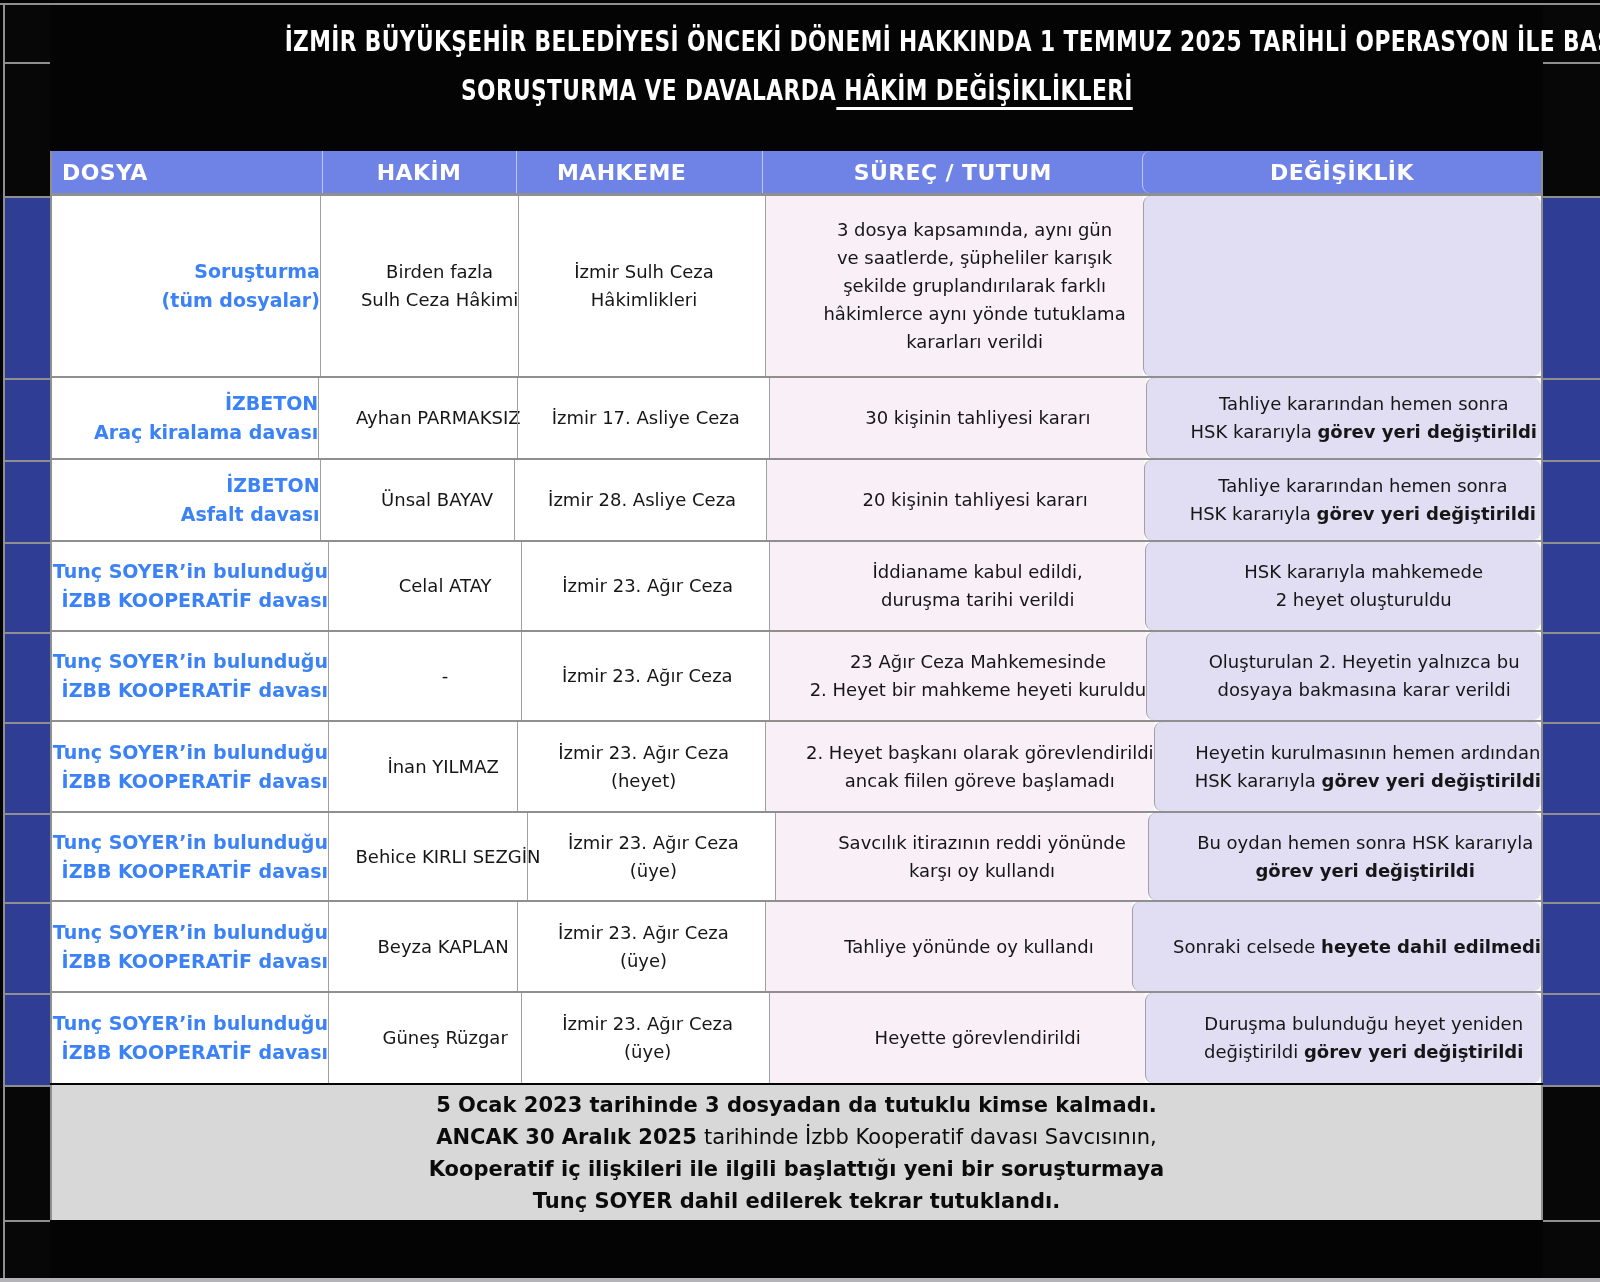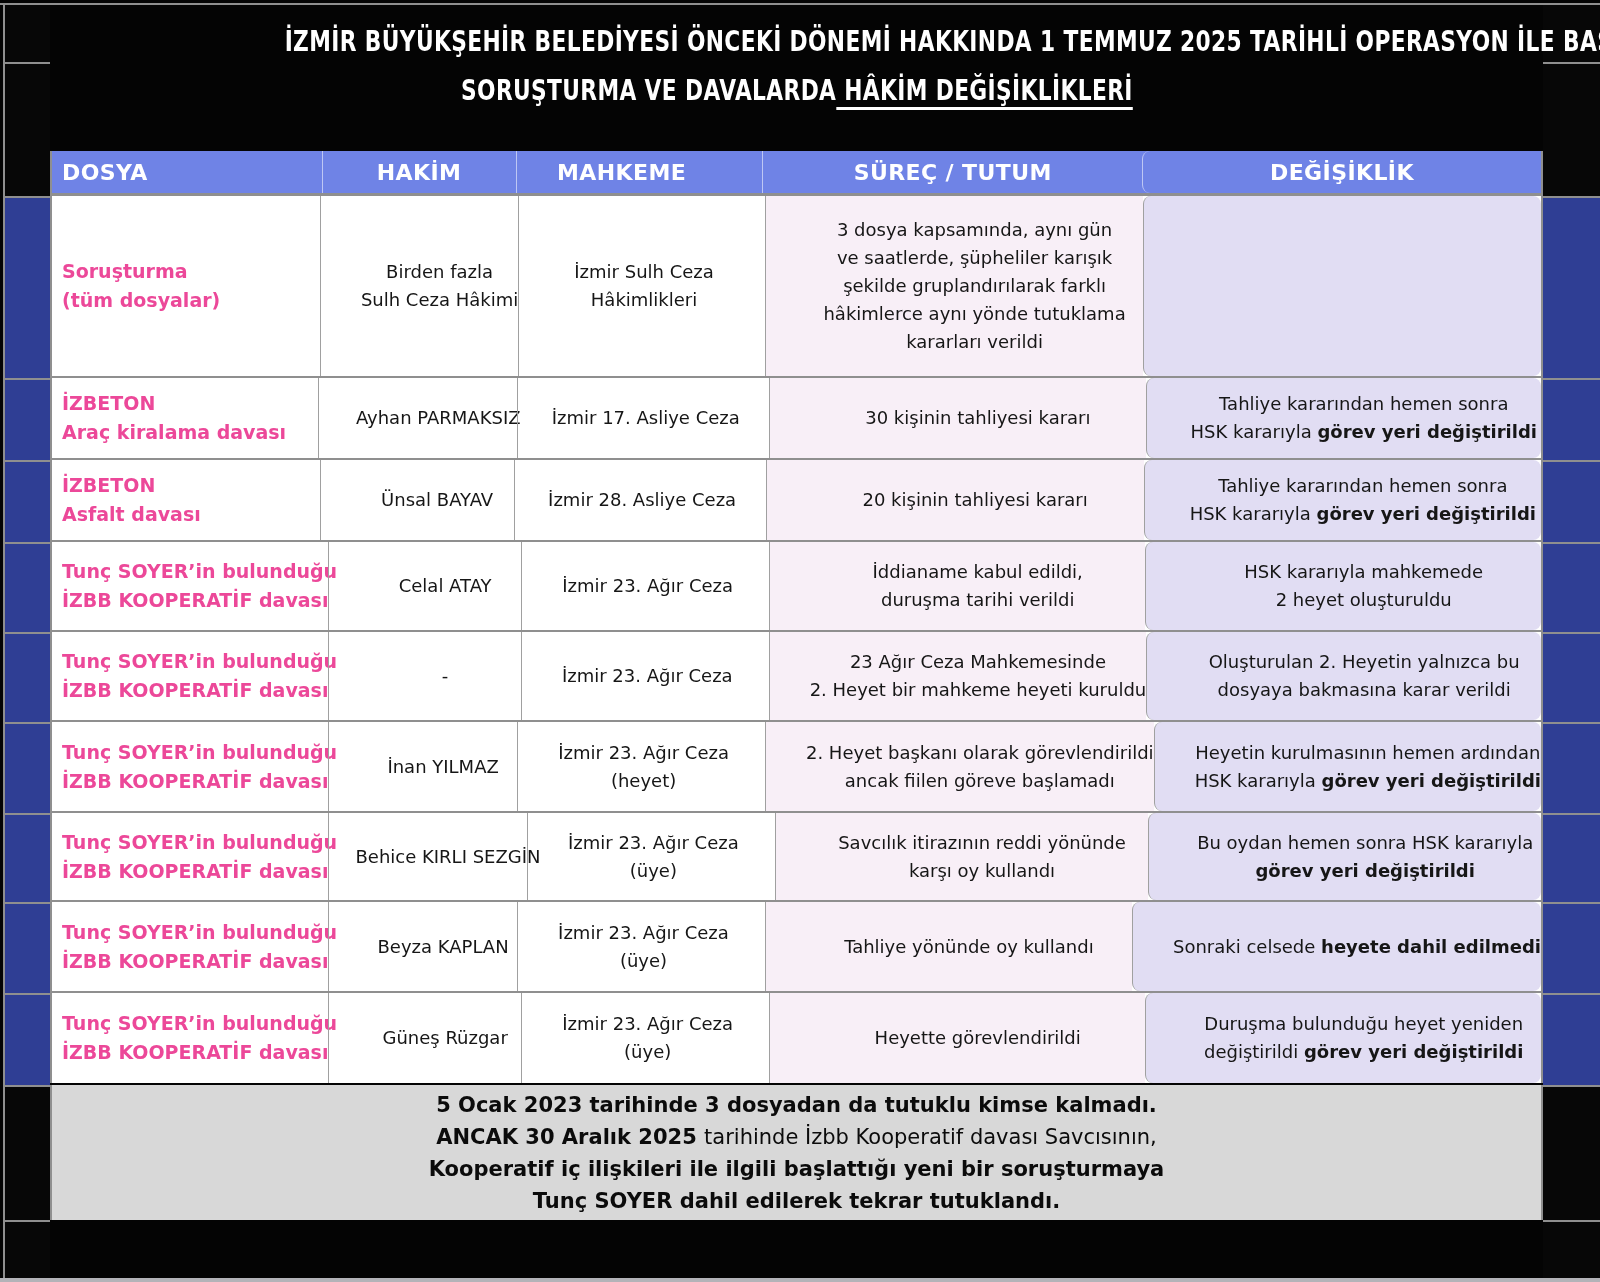--- a/index.html
+++ b/index.html
@@ -49,22 +49,22 @@
   .th.c0{justify-content:flex-start;padding-left:10px;}
 
   .row{display:flex;border-bottom:2px solid #8f8f8f;background:#ffffff;}
   .row:last-child{border-bottom:none;}
   .td{
     display:flex;flex-direction:column;justify-content:center;align-items:center;
     box-sizing:border-box;font-size:18px;color:#161616;line-height:28px;text-align:center;
   }
   .td + .td{border-left:1px solid #a0a0a0;padding-left:40px;}
   .td.c0{
-    align-items:flex-start;text-align:left;padding-left:10px;
-    font-weight:bold;font-size:19px;line-height:29px;color:#ec4899;
+    align-items:flex-end;text-align:left;padding-left:10px;
+    font-weight:bold;font-size:19px;line-height:29px;color:#3b82f6;
   }
   .td.c3{background:#f8eff7;}
   .td.c4{background:#e1ddf3;}
   .line{white-space:pre;}
   .seg-b{font-weight:bold;}
 
   
   .footer{
     position:absolute;left:50px;top:1085px;width:1489px;height:135px;
     background:#d8d8d8;border-left:2px solid #8f8f8f;border-right:2px solid #8f8f8f;

